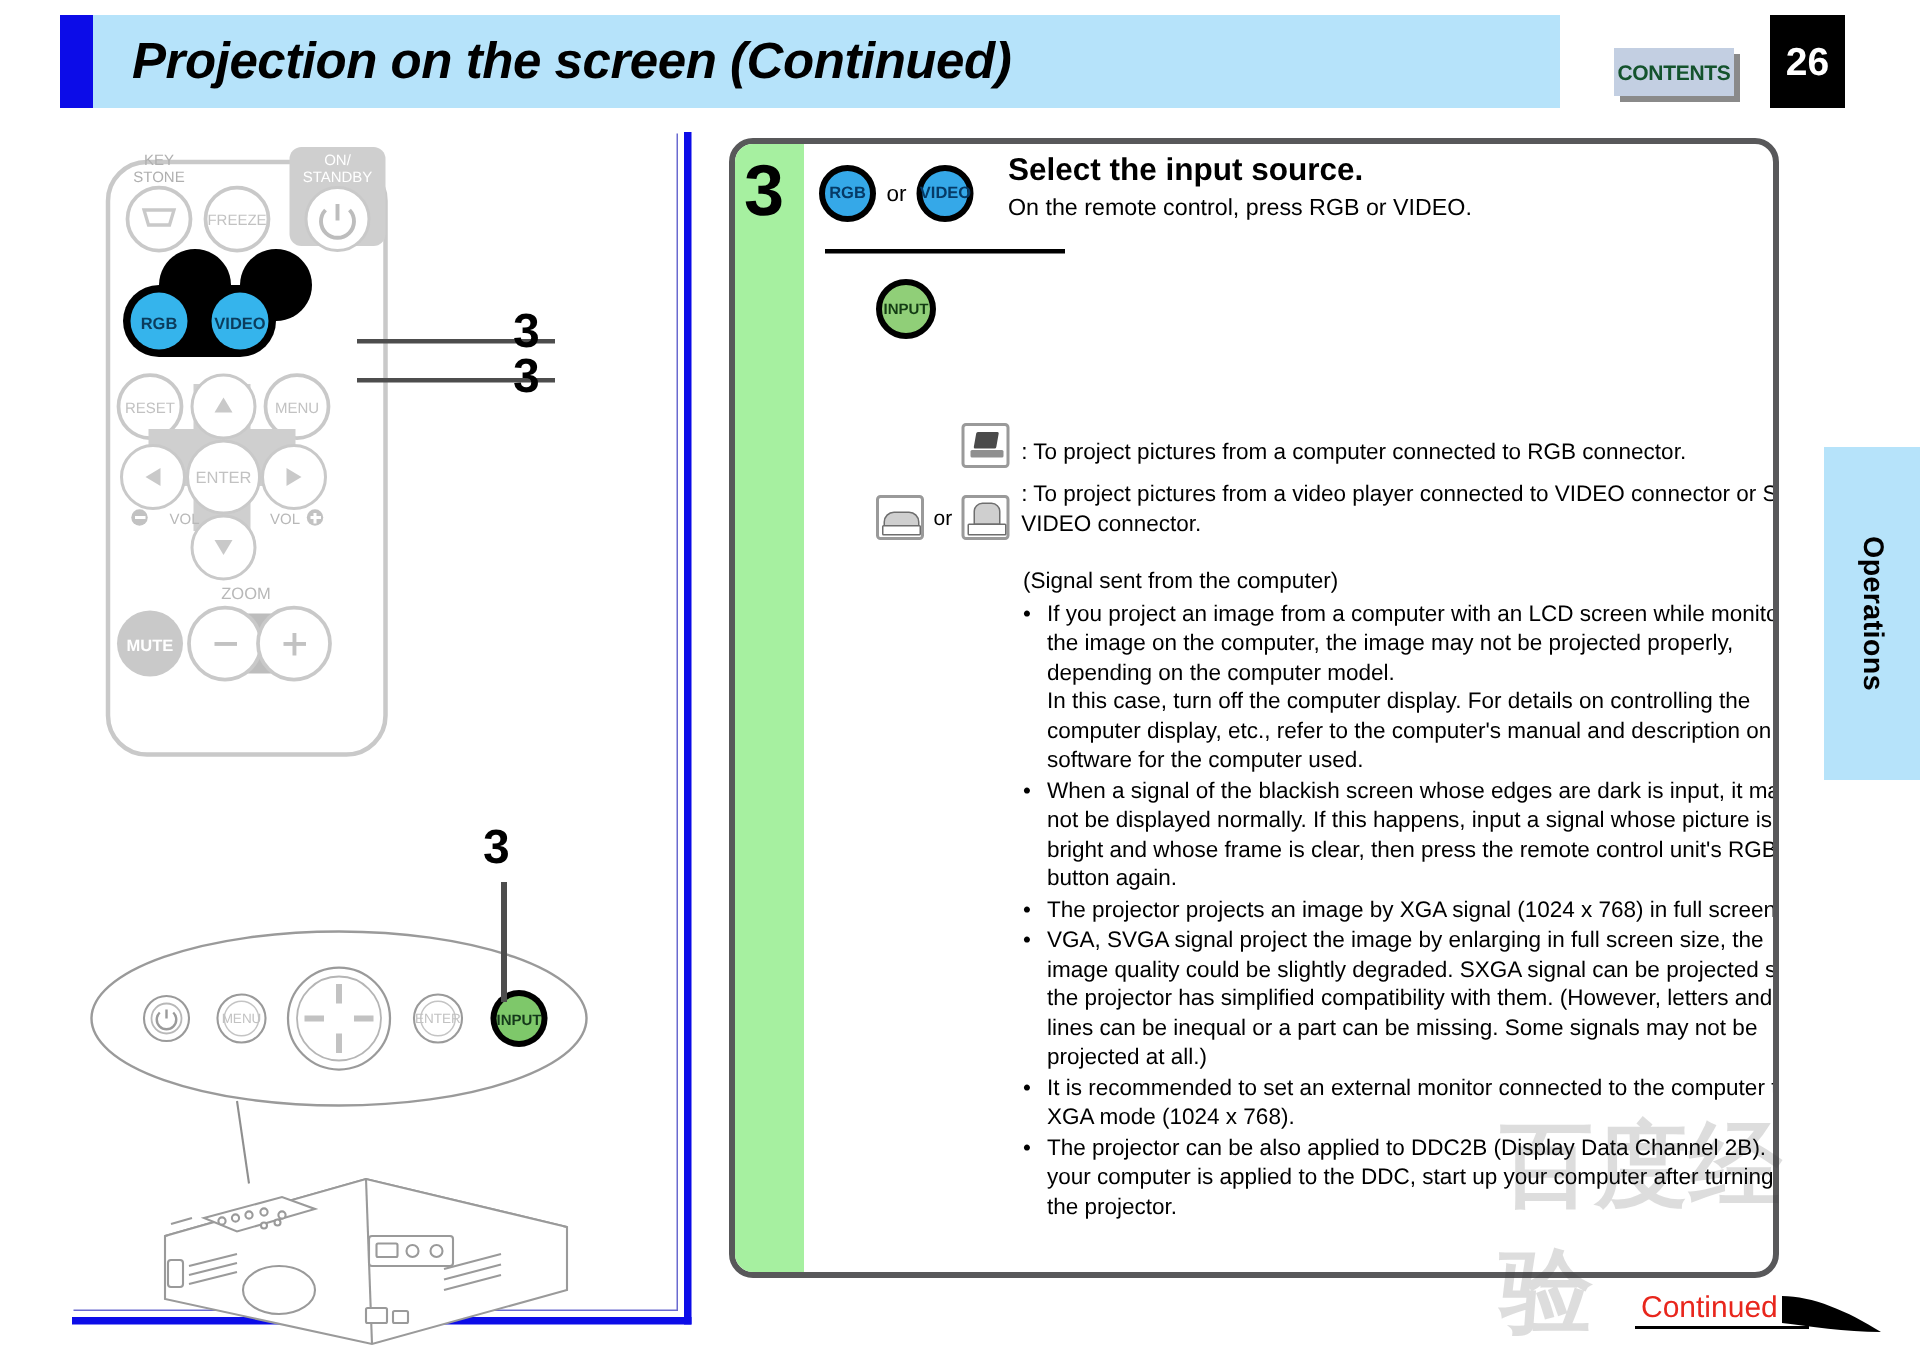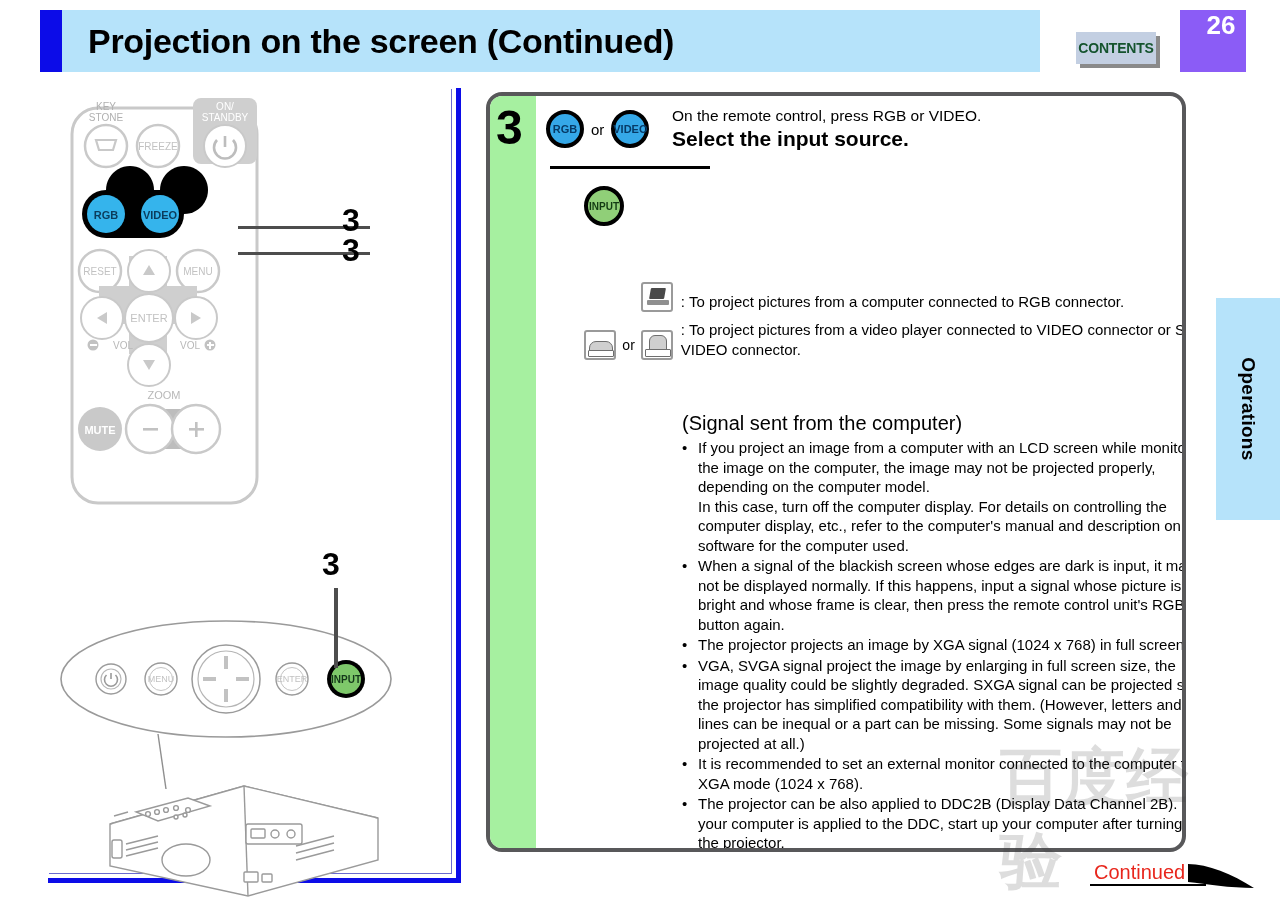--- a/index.html
+++ b/index.html
@@ -5,30 +5,30 @@
   html,body{margin:0;padding:0;background:#ffffff;}
   body{width:1280px;height:906px;position:relative;overflow:hidden;
        font-family:"Liberation Sans","DejaVu Sans",sans-serif;color:#000;}
 
   
   #header-band{position:absolute;left:40px;top:10px;width:1000px;height:62px;
                background:#b6e3fa;}
   #header-blue-bar{position:absolute;left:40px;top:10px;width:22px;height:62px;
                    background:#0c0ce8;}
   #page-title{position:absolute;left:88px;top:22px;font-size:34px;font-weight:bold;
-              letter-spacing:-0.3px;white-space:nowrap;}
+              letter-spacing:-0.3px;white-space:nowrap;font-style:italic;}
 
   #contents-btn{position:absolute;left:1076px;top:32px;width:80px;height:32px;
                 background:#c3cfe2;border:none;cursor:pointer;
                 box-shadow:4px 4px 0 #8a8a8a;display:flex;align-items:center;
                 justify-content:center;padding:0;}
   #contents-btn span{color:#14532d;font-size:14px;font-weight:700;letter-spacing:-.2px;}
 
   #page-number-box{position:absolute;left:1180px;top:10px;width:50px;height:62px;
-                   background:#8b5cf6;display:flex;justify-content:center;padding-left:16px;}
+                   background:#000000;display:flex;align-items:center;justify-content:center;}
   #page-number-box span{color:#fff;font-size:26px;font-weight:bold;}
 
   
   #side-tab{position:absolute;left:1216px;top:298px;width:64px;height:222px;
             background:#b6e3fa;display:flex;align-items:center;justify-content:center;}
   #side-tab span{transform:rotate(90deg);white-space:nowrap;font-size:19px;
                  font-weight:bold;letter-spacing:.3px;}
 
   
   #left-panel{position:absolute;left:48px;top:76px;width:408px;height:790px;}
@@ -96,21 +96,21 @@
   .pic-video::after{content:"";position:absolute;left:2px;top:18px;width:24px;height:5px;
        background:#fff;border:1.6px solid #6e6e6e;border-radius:1px;}
 
   
   .pic-svideo::before{content:"";position:absolute;left:6px;top:3px;width:16px;height:13px;
        background:#cfcfcf;border:1.6px solid #6e6e6e;border-radius:6px 6px 0 0;}
   .pic-svideo::after{content:"";position:absolute;left:2px;top:17px;width:24px;height:6px;
        background:#fff;border:1.6px solid #6e6e6e;border-radius:1px;}
 
   #notes{position:absolute;left:140px;top:282px;width:530px;}
-  #notes-lead{font-size:20px;line-height:1.3;margin-bottom:2px;margin-top:32px;}
+  #notes-lead{font-size:15px;line-height:1.3;margin-bottom:2px;}
   .note-item{display:flex;font-size:15px;line-height:1.3;margin-bottom:1px;}
   .note-bullet{width:16px;flex:0 0 16px;text-align:left;}
   .note-body{flex:1;}
   .note-body p{margin:0;}
 
   
   #continued{position:absolute;left:1094px;top:861px;font-size:20px;color:#e8261c;}
   #continued-rule{position:absolute;left:1090px;top:884px;width:116px;height:2px;
                   background:#000;}
   #continued-arrow{position:absolute;left:1186px;top:858px;}
@@ -288,22 +288,22 @@
 
   <div id="card-inner">
 
     <div id="step-head">
       <div id="btn-row">
         <span class="btn-circle btn-rgb">RGB</span>
         <span class="orword">or</span>
         <span class="btn-circle btn-video">VIDEO</span>
       </div>
       <div id="head-text">
+        <div id="head-title">Select the input source.</div>
         <div id="head-sub">On the remote control, press RGB or VIDEO.</div>
-        <div id="head-title">Select the input source.</div>
       </div>
     </div>
 
     <div id="divider"></div>
 
     <div id="input-block">
       <div id="input-btn-wrap">
         <span class="btn-circle btn-input">INPUT</span>
       </div>
     </div>

